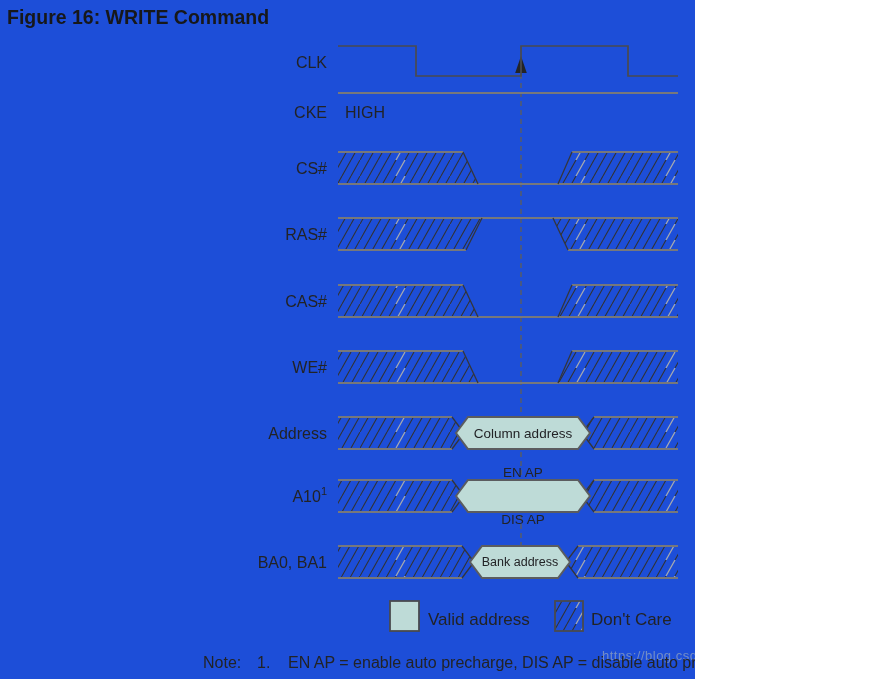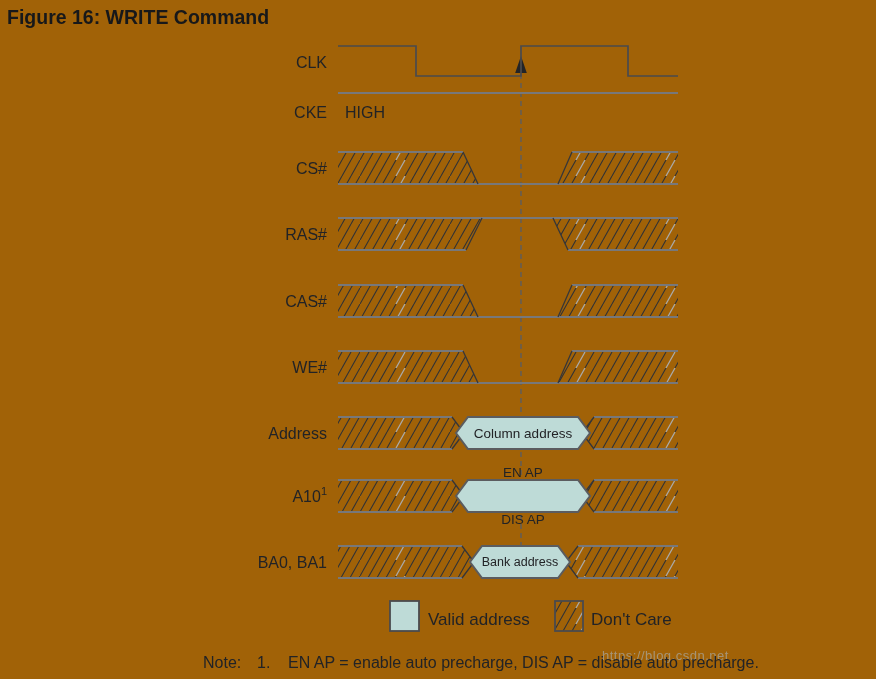--- a/index.html
+++ b/index.html
@@ -1,19 +1,19 @@
 <!DOCTYPE html>
 <html><head>
 <meta charset="utf-8">
 <style>
   html,body { margin:0; padding:0; background:#ffffff; }
   .page {
     position:relative;
-    width:876px; height:679px;
-    background:#a16207;
+    width:695px; height:679px;
+    background:#1d4ed8;
     font-family:"Liberation Sans", sans-serif;
     overflow:hidden;
   }
   svg { display:block; }
   svg text { font-family:"Liberation Sans", sans-serif; fill:#222326; }
   .title-text   { font-size:19.5px; font-weight:700; fill:#17181a; }
   .sig-label    { font-size:16px; }
   .ann-label    { font-size:13.5px; }
   .ann-small    { font-size:12.5px; }
   .legend-label { font-size:17px; }

